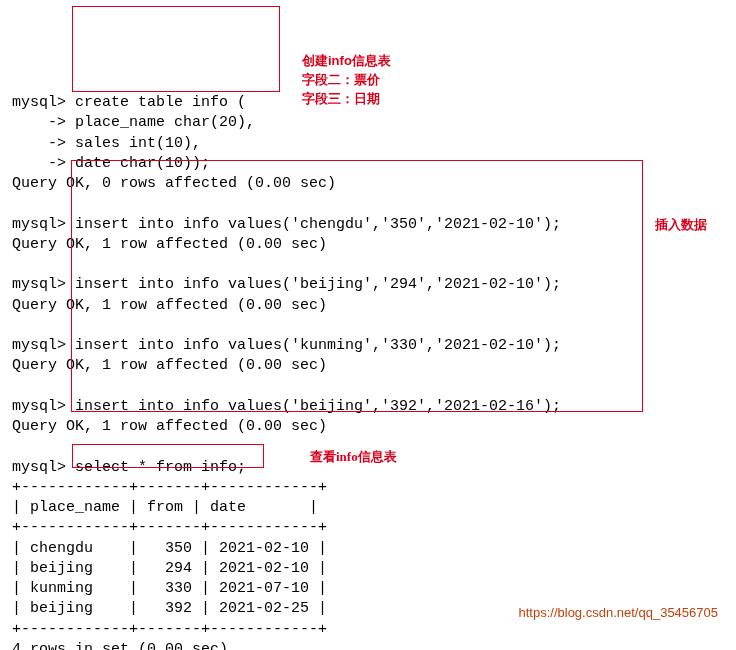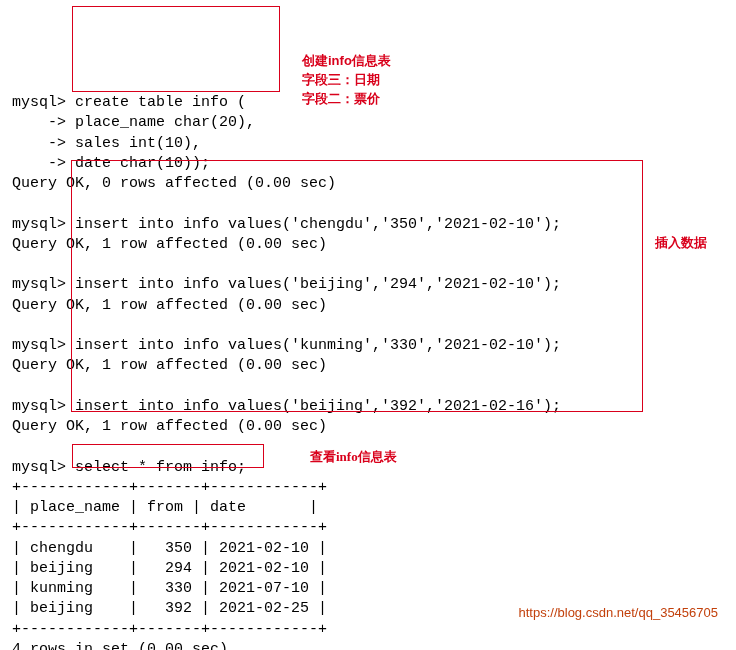--- a/index.html
+++ b/index.html
@@ -75,22 +75,22 @@
 <span>4 rows in set (0.00 sec)</span>
 
 
 <div class="box-red" style="left:72px; top:6px; width:208px; height:86px;"></div>
 <div class="box-red" style="left:71px; top:160px; width:572px; height:252px;"></div>
 <div class="box-red" style="left:72px; top:444px; width:192px; height:24px;"></div>
 
 
 <div class="anno" style="left:302px; top:8px; width:160px;margin-top:44px;">
   <div>创建info信息表</div>
+  <div>字段二：票价</div>
   <div>字段三：日期</div>
-  <div>字段二：票价</div>
 </div>
-<div class="anno" style="left:655px; top:234px;">插入数据</div>
+<div class="anno" style="left:655px; top:216px;">插入数据</div>
 <div class="anno" style="left:310px; top:448px;font-family:Liberation Serif, serif;">查看info信息表</div>
 
 <div class="watermark">https://blog.csdn.net/qq_35456705</div>
 
 
 
 
 </body></html>

